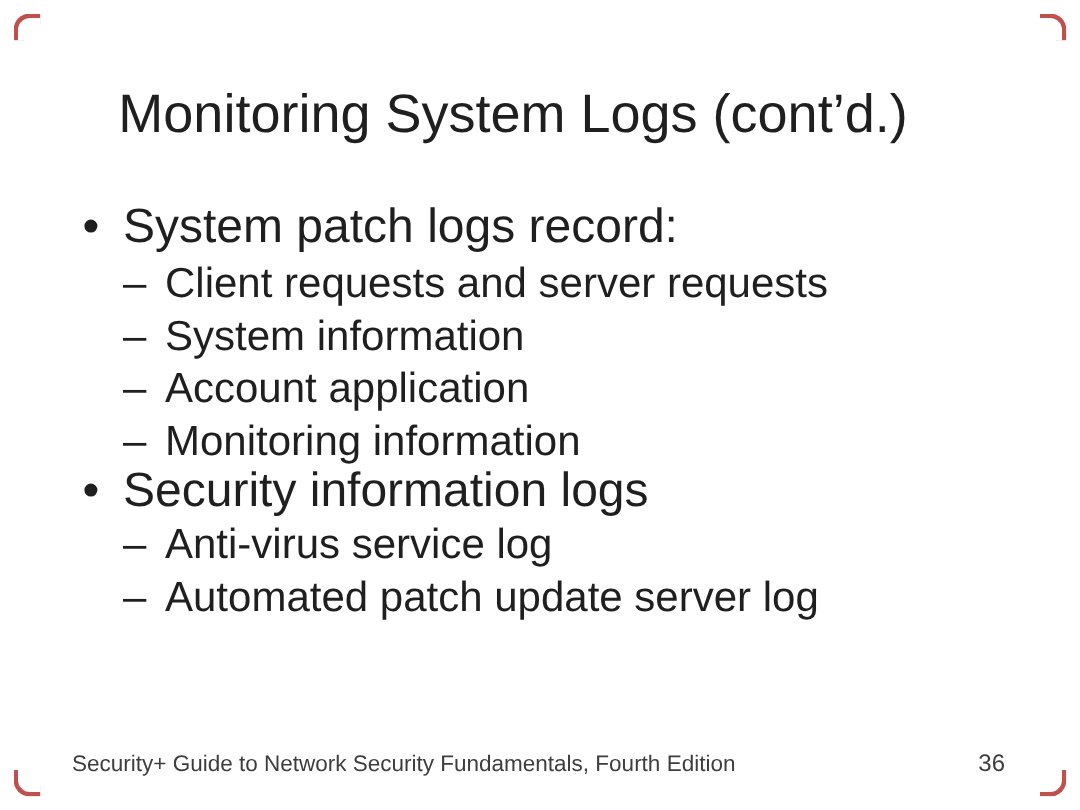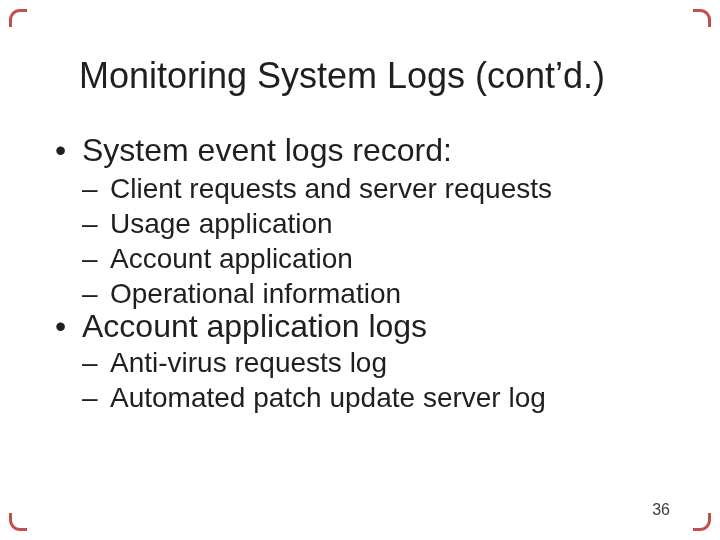--- a/index.html
+++ b/index.html
@@ -56,53 +56,54 @@
 
   <div class="corner tl" style="border-color: rgb(192, 80, 77);"></div>
   <div class="corner tr" style="border-color: rgb(192, 80, 77);"></div>
   <div class="corner bl" style="border-color: rgb(192, 80, 77);"></div>
   <div class="corner br" style="border-color: rgb(192, 80, 77);"></div>
 
   <div class="title">Monitoring System Logs (cont’d.)</div>
 
   <div class="line l1" style="top:134px;">
     <span class="marker">•</span>
-    <span>System event logs record:</span>
+    <span>System patch logs record:</span>
   </div>
 
   <div class="line l2" style="top:175px;">
     <span class="marker">–</span>
     <span>Client requests and server requests</span>
   </div>
 
   <div class="line l2" style="top:210px;">
     <span class="marker">–</span>
-    <span>Usage application</span>
+    <span>System information</span>
   </div>
 
   <div class="line l2" style="top:245px;">
     <span class="marker">–</span>
     <span>Account application</span>
   </div>
 
   <div class="line l2" style="top:280px;">
     <span class="marker">–</span>
-    <span>Operational information</span>
+    <span>Monitoring information</span>
   </div>
 
   <div class="line l1" style="top:310px;">
     <span class="marker">•</span>
-    <span>Account application logs</span>
+    <span>Security information logs</span>
   </div>
 
   <div class="line l2" style="top:349px;">
     <span class="marker">–</span>
-    <span>Anti-virus requests log</span>
+    <span>Anti-virus service log</span>
   </div>
 
   <div class="line l2" style="top:384px;">
     <span class="marker">–</span>
     <span>Automated patch update server log</span>
   </div>
 
+  <div class="footer">Security+ Guide to Network Security Fundamentals, Fourth Edition</div>
   <div class="page-number">36</div>
 
 </div>
 
 </body></html>

